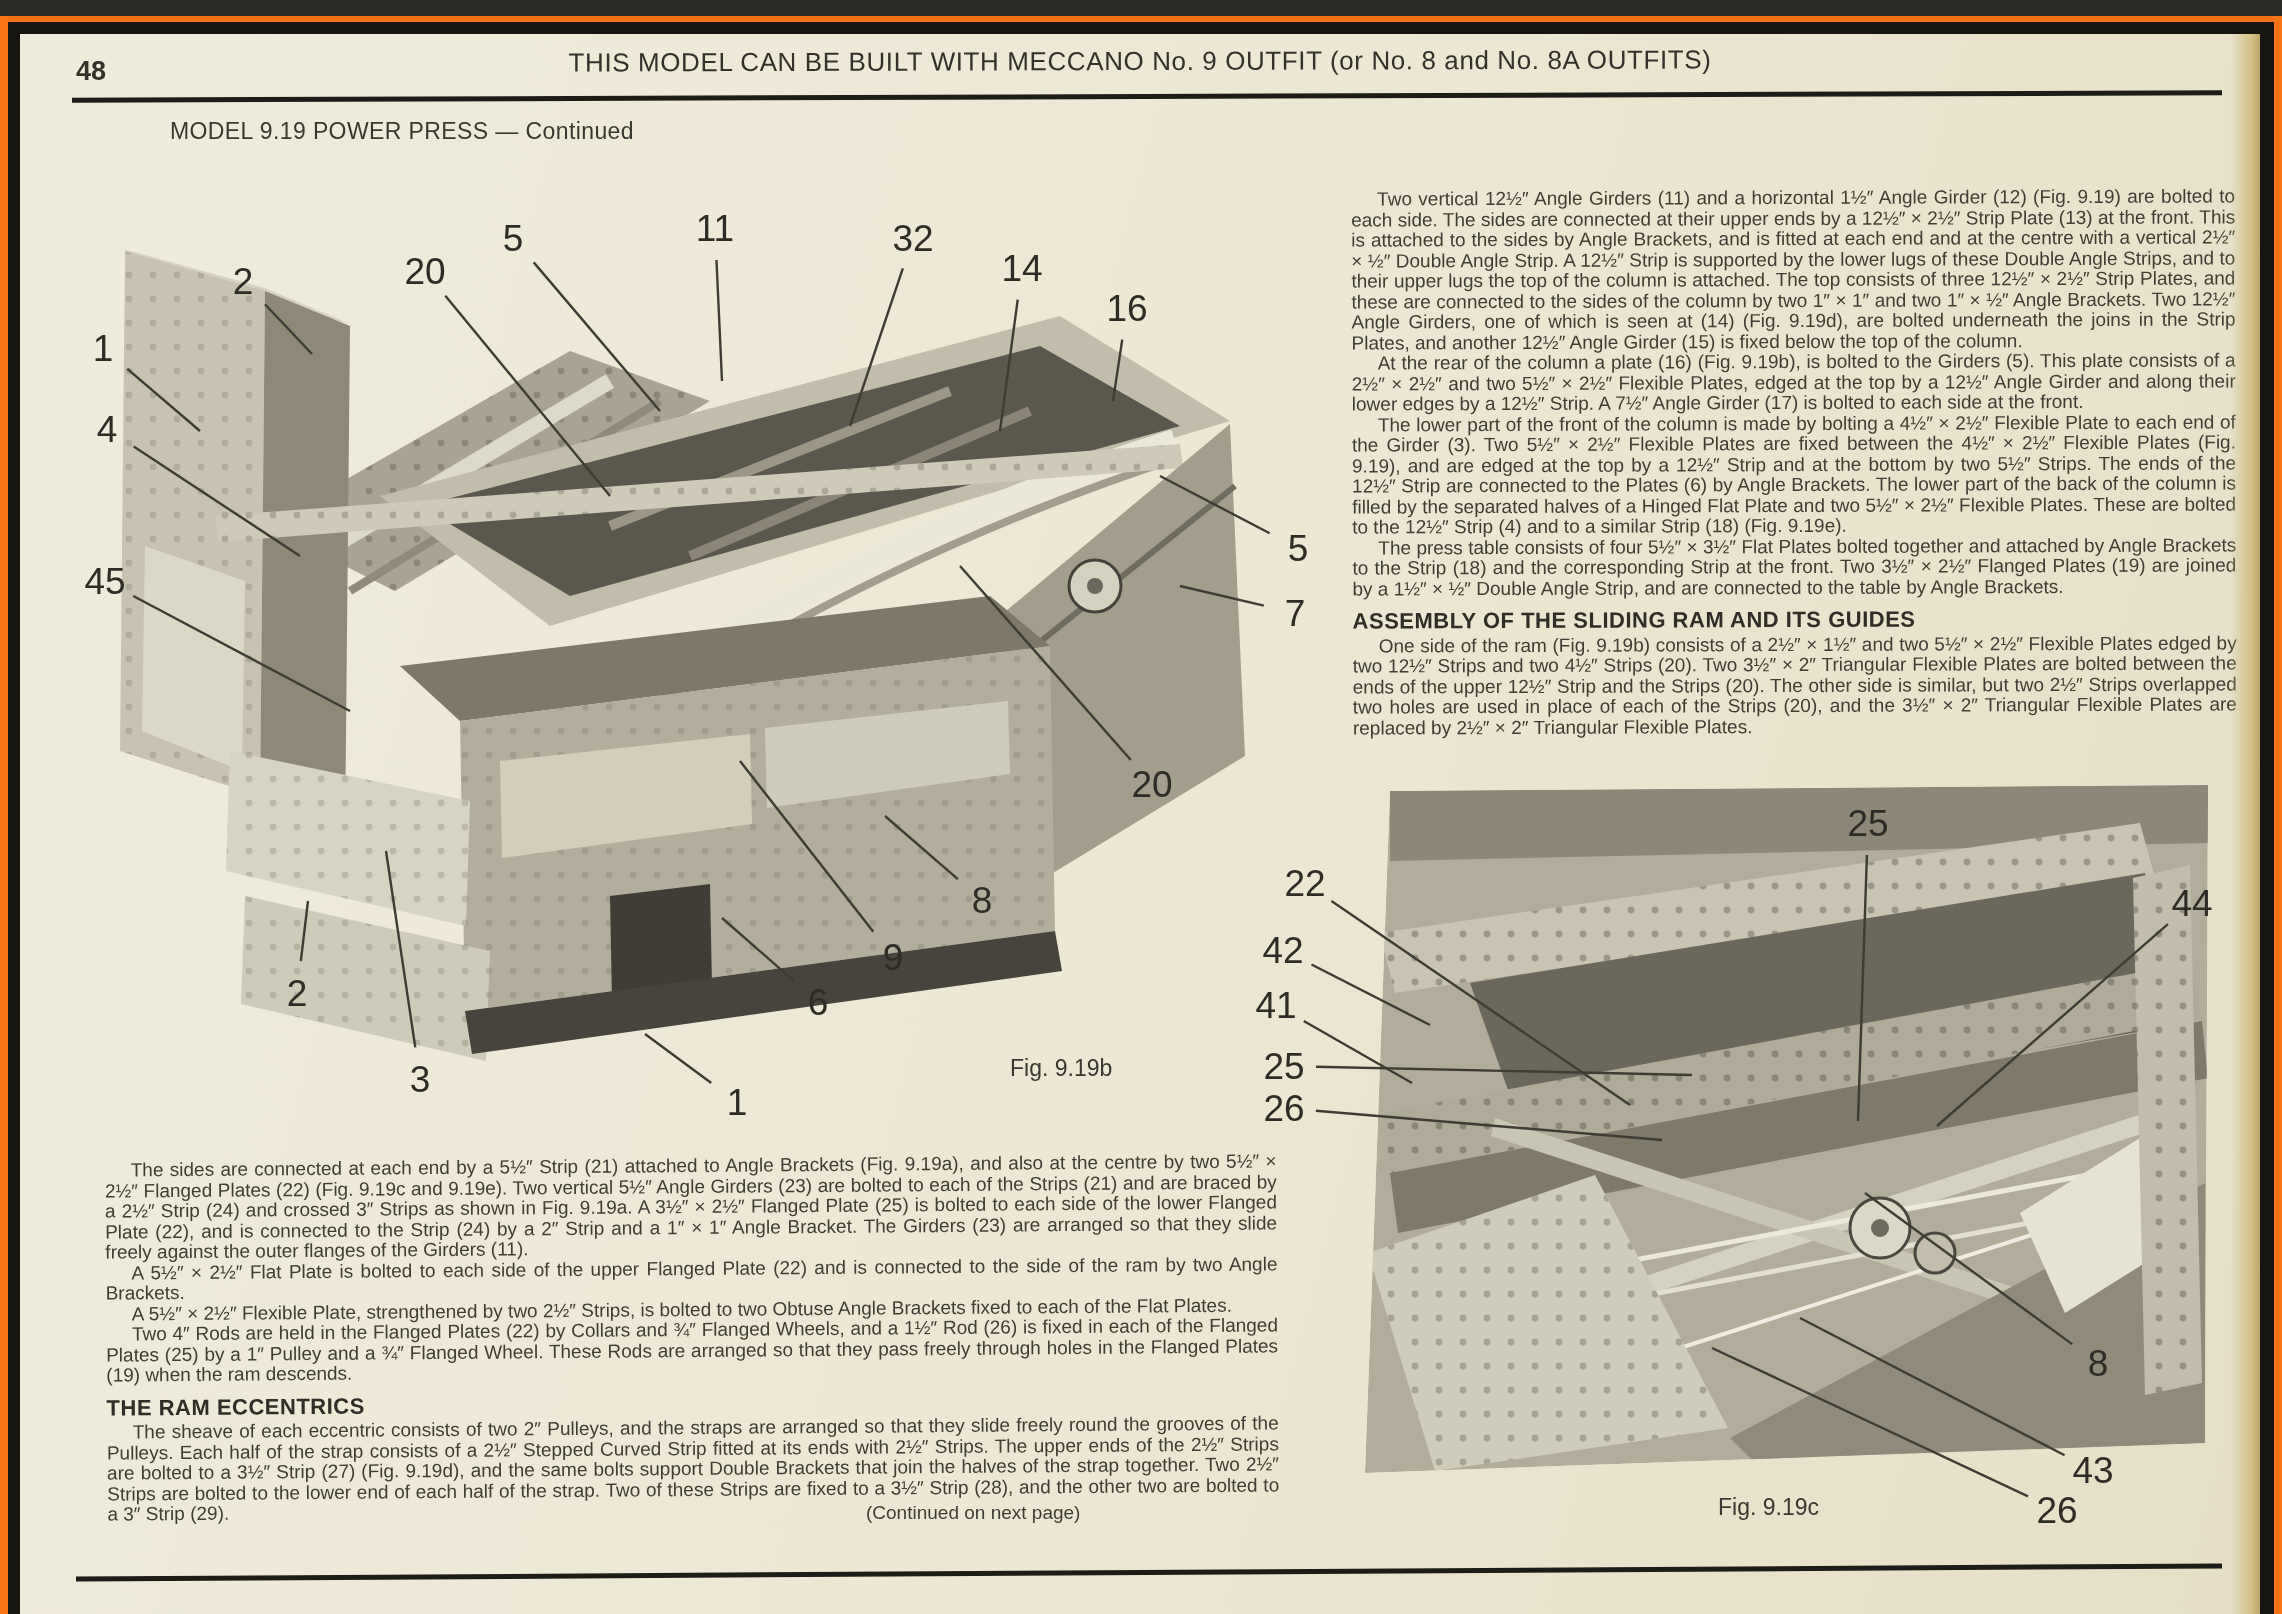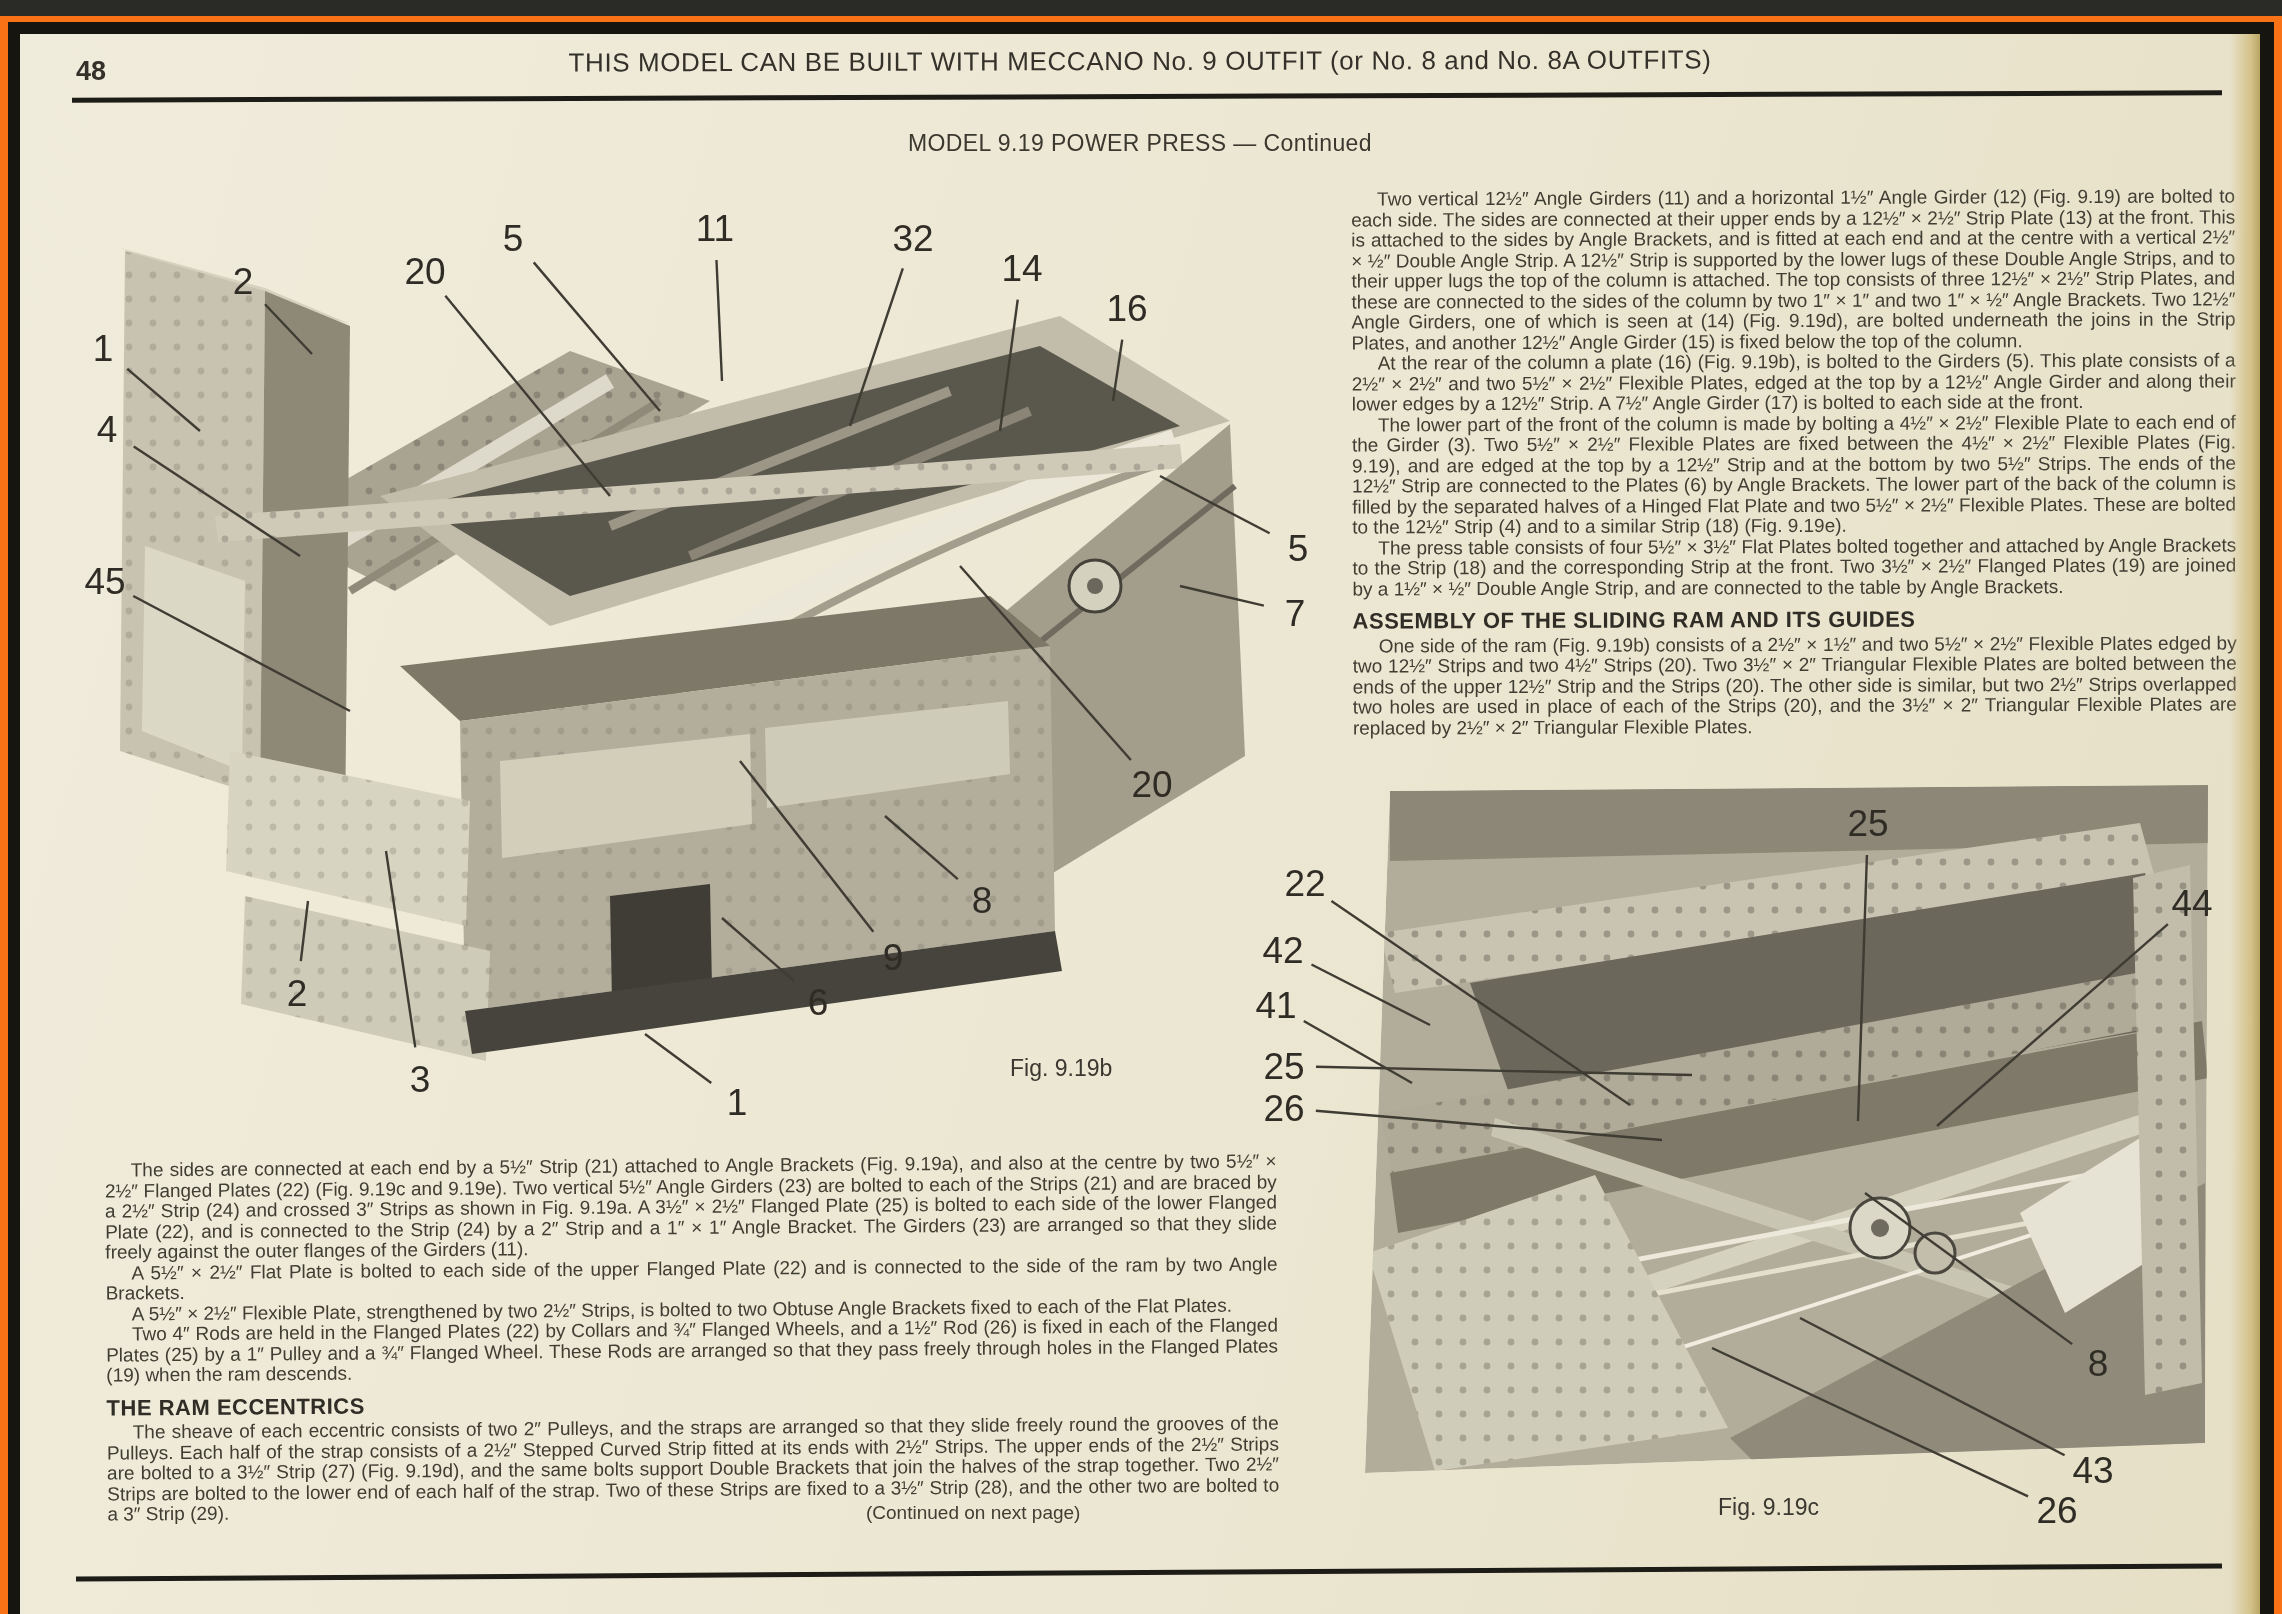--- a/index.html
+++ b/index.html
@@ -9,21 +9,21 @@
   .paper{position:absolute;left:20px;top:18px;right:22px;bottom:16px;
          background:linear-gradient(105deg,#f0ecdc 0%,#ece7d2 55%,#e6dfc6 100%);}
   .gutter{position:absolute;right:0;top:0;bottom:0;width:30px;
           background:linear-gradient(to right,rgba(214,197,140,0),#d3c189 70%,#b9a564 100%);}
   .page-number{position:absolute;left:56px;top:22px;font-size:27px;font-weight:bold;color:#33312a;}
   .header{position:absolute;left:150px;right:150px;top:12px;text-align:center;
           font-size:26px;color:#33312a;letter-spacing:.6px;transform:rotate(-.15deg);}
   .rule{position:absolute;height:5px;background:#1d1c16;}
   .rule.top{left:52px;width:2150px;top:60px;transform:rotate(-.2deg);}
   .rule.bottom{left:56px;width:2146px;top:1536px;transform:rotate(-.35deg);}
-  .subtitle{position:absolute;left:150px;right:150px;top:96px;text-align:center;
+  .subtitle{position:absolute;left:150px;right:150px;top:84px;
             font-size:23px;color:#3a382f;letter-spacing:.4px;}
   .col{position:absolute;color:#403d33;font-size:19px;line-height:20.5px;text-align:justify;}
   .col p{margin:0;text-indent:26px;}
   .col h3{margin:12px 0 4px 0;font-size:22px;letter-spacing:.5px;color:#2f2d26;}
   .right-col{left:1332px;top:154px;width:884px;transform:rotate(-.2deg);}
   .left-col{left:86px;top:1122px;width:1172px;transform:rotate(-.45deg);}
   .continued{position:absolute;left:846px;top:1468px;width:320px;font-size:19px;color:#403d33;}
   figure{margin:0;}
   svg text.callout-num{font-family:"Liberation Sans",sans-serif;font-size:37px;fill:#2e2c25;
        text-anchor:middle;dominant-baseline:central;}

